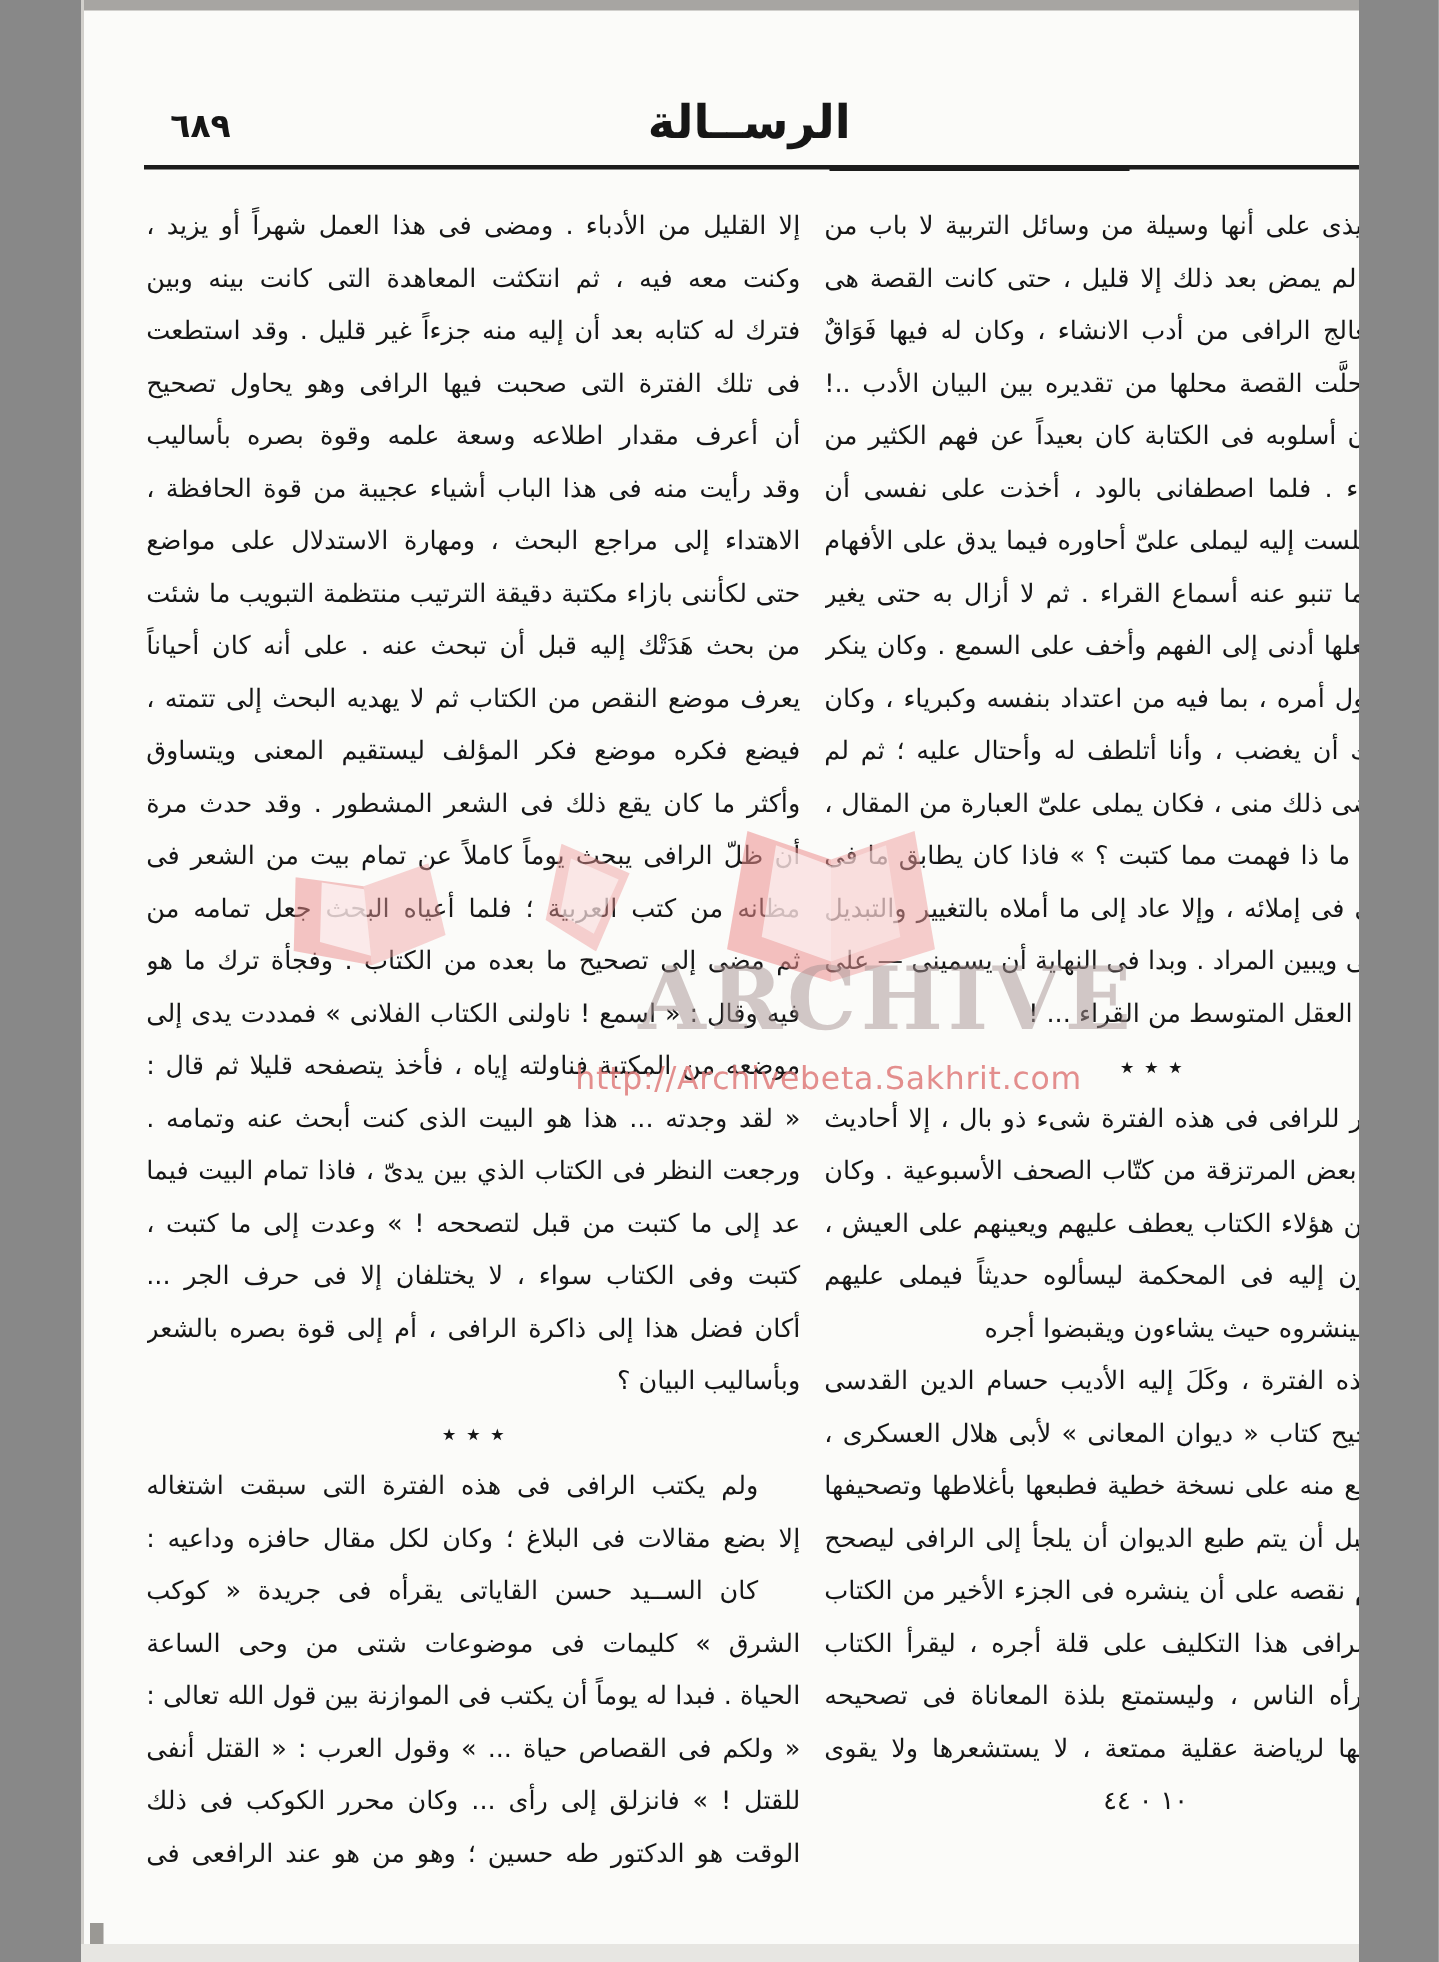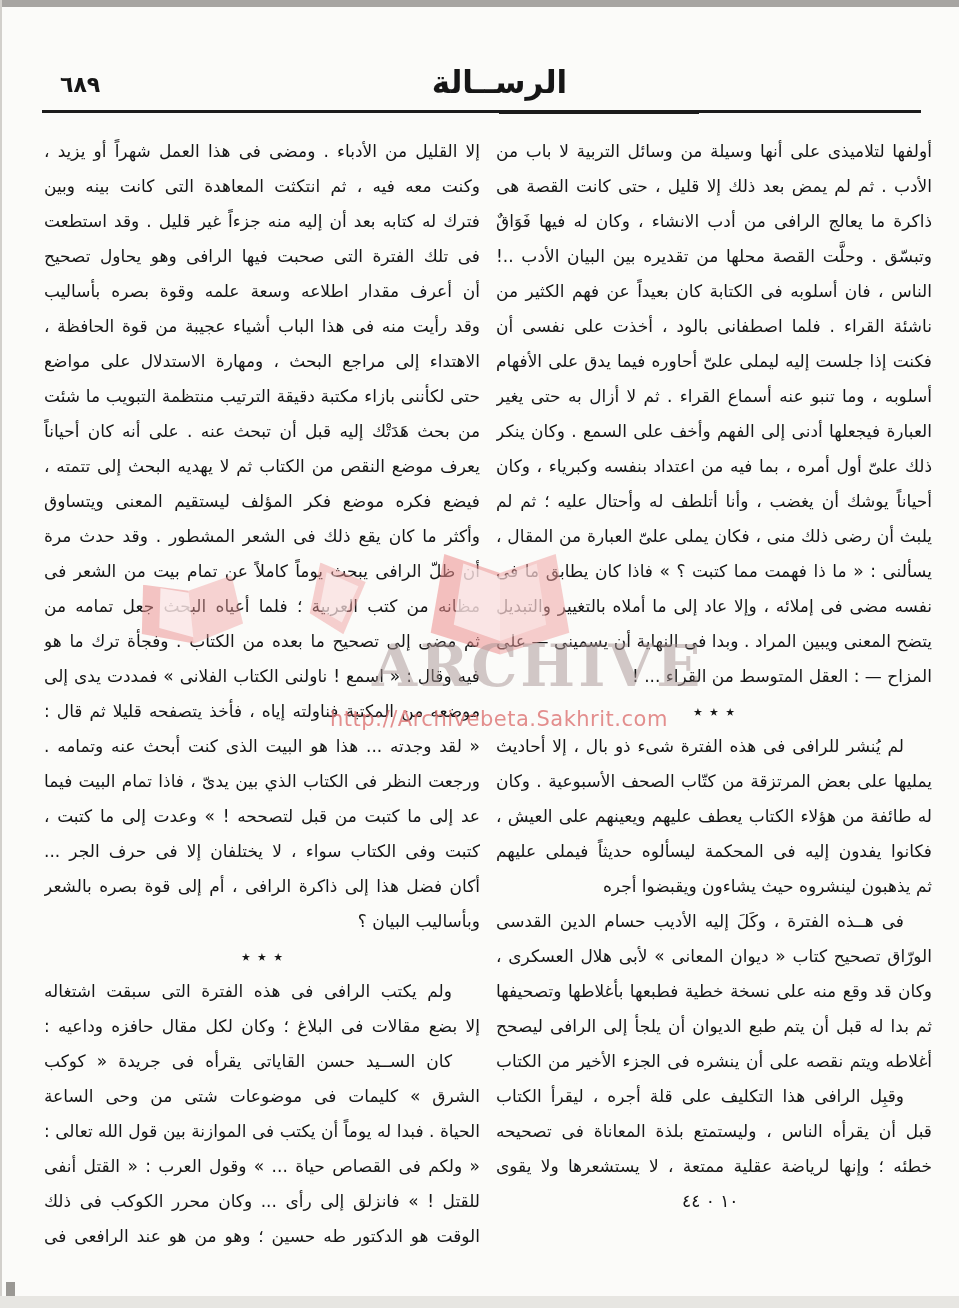--- a/index.html
+++ b/index.html
@@ -1,17 +1,17 @@
 <!DOCTYPE html>
 <html><head>
 <meta charset="utf-8">
 <style>
   html,body{margin:0;padding:0;background:#888;}
   .page{
-    position:relative;width:959px;height:1308px;margin:0 auto;
+    position:relative;width:852px;height:1308px;margin:0 auto;
     background:#fbfbf9;overflow:hidden;
     font-family:"DejaVu Sans",sans-serif;color:#161616;
   }
   .edge-top{position:absolute;left:0;top:0;width:959px;height:7px;background:#a7a5a2;}
   .edge-bottom{position:absolute;left:0;bottom:0;width:959px;height:12px;background:#e7e6e2;}
   .edge-left{position:absolute;left:0;top:0;width:2px;height:1308px;background:#d2d0cc;}
   .edge-notch{position:absolute;left:6px;top:1282px;width:9px;height:14px;background:#9a9894;}
 
   .page-number{position:absolute;left:60px;top:72px;font-size:22px;font-weight:bold;}
   .masthead{position:absolute;left:40px;right:0;top:64px;text-align:center;

